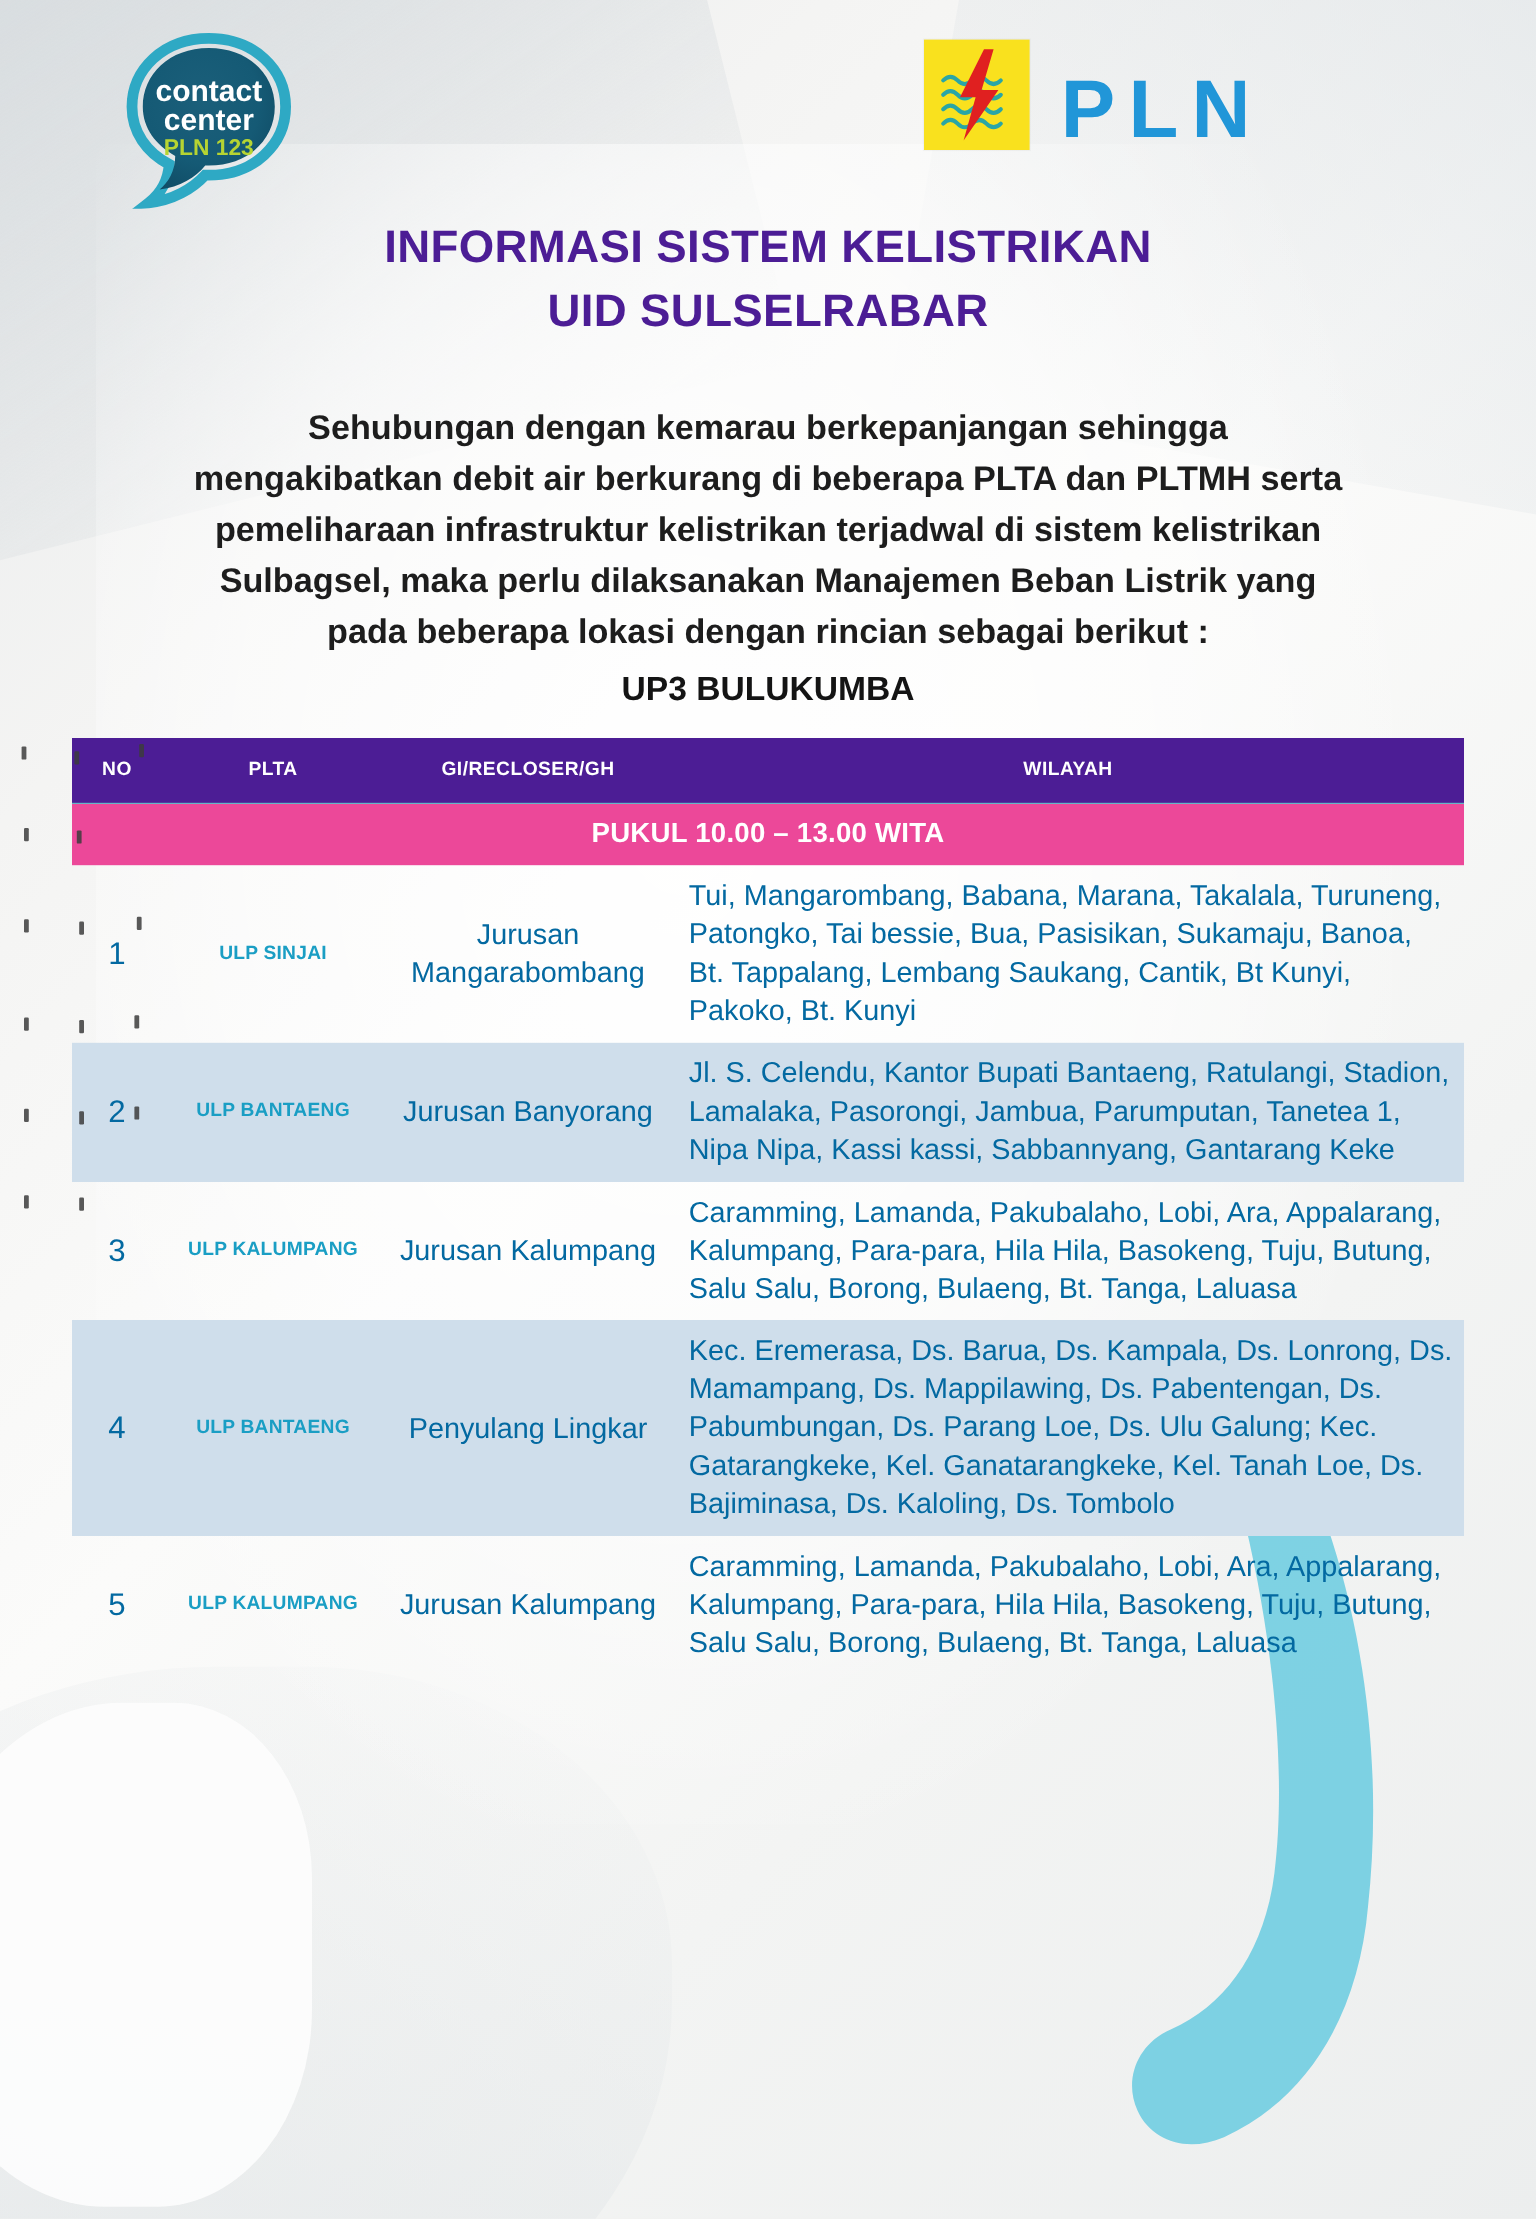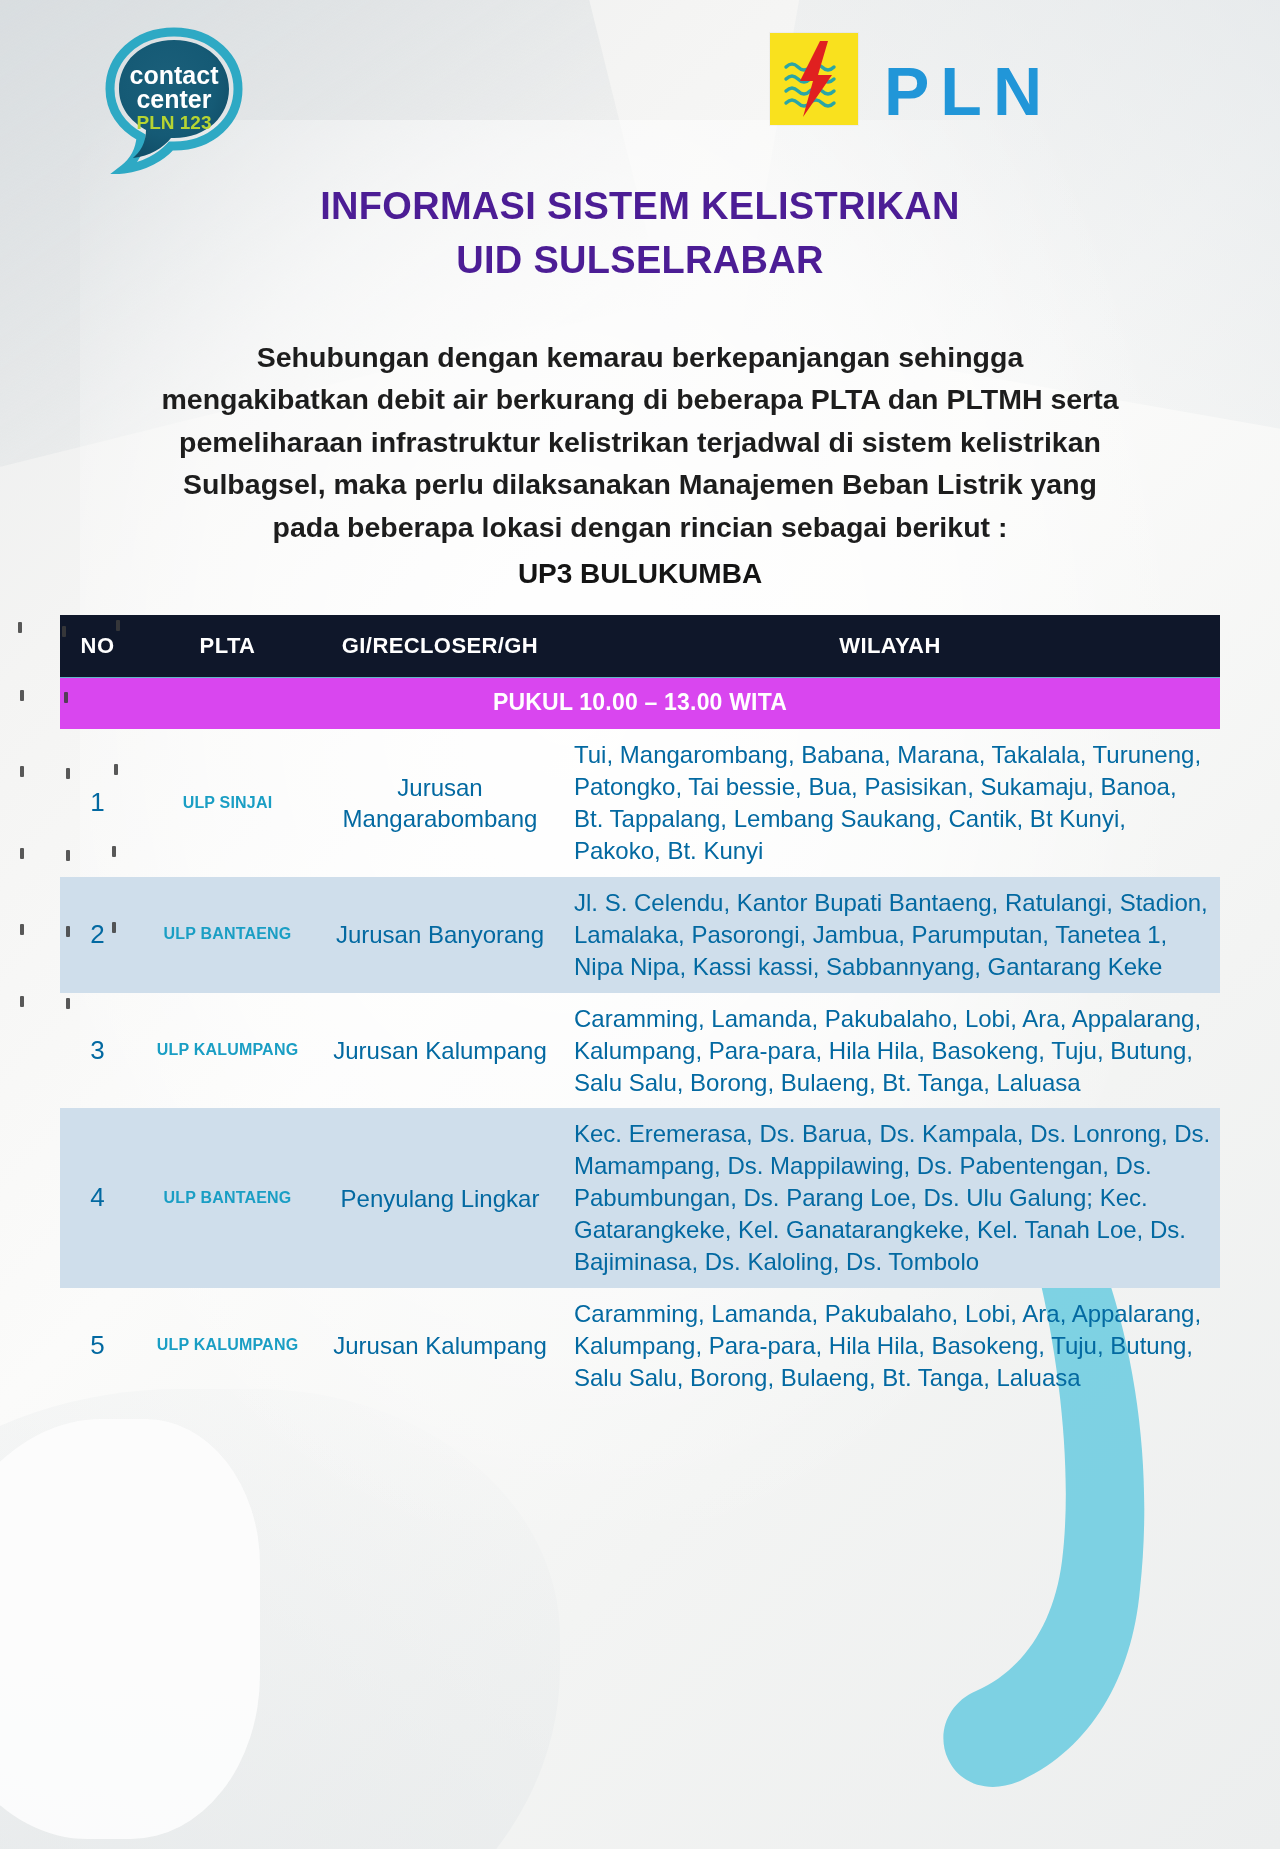--- a/index.html
+++ b/index.html
@@ -97,28 +97,28 @@
   }
   table.sched{
     width:100%;border-collapse:collapse;table-layout:fixed;
     margin-left:0;
   }
   table.sched col.c-no{width:75px;}
   table.sched col.c-unit{width:185px;}
   table.sched col.c-gi{width:240px;}
   table.sched col.c-wil{width:auto;}
   thead th{
-    background:#0f172a;color:#ffffff;
-    font-size:22px;font-weight:700;letter-spacing:.4px;
+    background:#4c1d95;color:#ffffff;
+    font-size:16px;font-weight:700;letter-spacing:.4px;
     padding:18px 4px 18px 4px;
     text-align:center;
     border:none;
   }
   tr.timebar td{
-    background:#d946ef;color:#ffffff;
+    background:#ec4899;color:#ffffff;
     font-size:23px;font-weight:700;letter-spacing:.2px;
     text-align:center;padding:11px 0 13px 0;
     border-top:1px solid #63b7c7;
   }
   tbody td{
     font-size:24px;color:#0369a1;
     padding:10px 8px;vertical-align:middle;
     line-height:1.30;
     border:none;
   }

